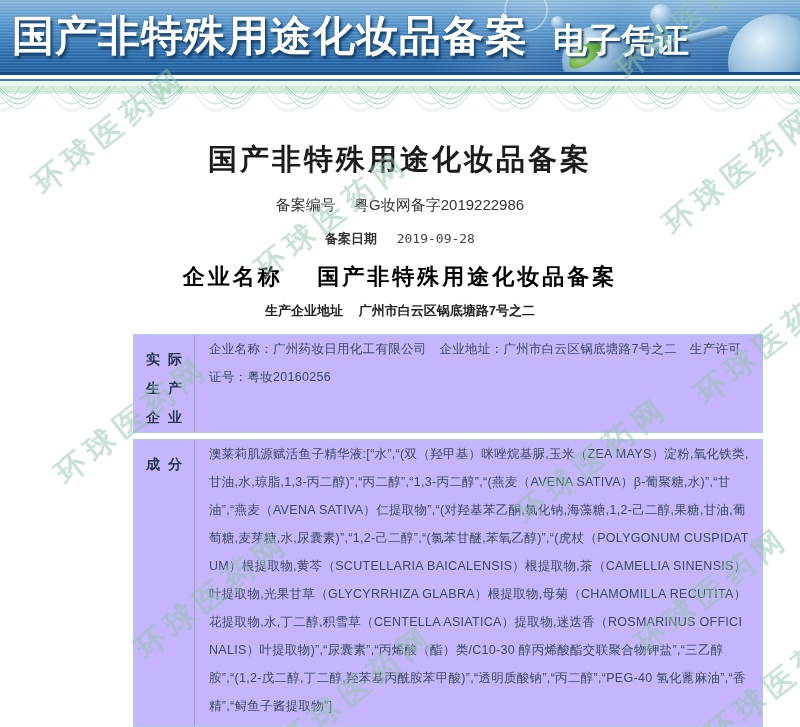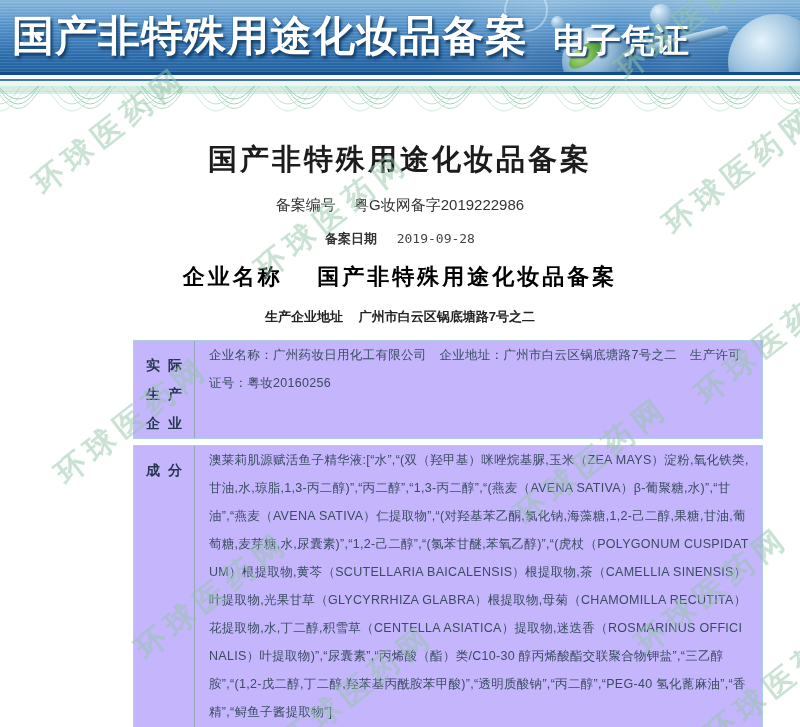--- a/index.html
+++ b/index.html
@@ -45,21 +45,21 @@
   .certificate{position:relative;z-index:2;}
   .product-name{margin:24px 0 0;text-align:center;font-size:29px;font-weight:bold;
     color:#1c1c1c;letter-spacing:3px;}
   .filing-no{margin:16px 0 0;text-align:center;font-size:15px;color:#333;}
   .filing-no .lbl{margin-right:14px;}
   .filing-date{margin:15px 0 0;text-align:center;font-size:13px;color:#333;font-weight:bold;}
   .filing-date .val{font-family:"DejaVu Sans Mono",monospace;font-weight:normal;color:#444;margin-left:16px;}
   .manufacturer{margin:14px 0 0;text-align:center;font-size:22px;font-weight:bold;color:#000;
     font-family:"Liberation Serif","DejaVu Serif",serif;letter-spacing:3px;}
   .manufacturer .lbl{margin-right:26px;}
-  .manufacturer-address{margin:16px 0 0;text-align:center;font-size:13px;font-weight:bold;color:#222;}
+  .manufacturer-address{margin:10px 0 0;text-align:center;font-size:13px;font-weight:bold;color:#222;}
   .manufacturer-address .lbl{margin-right:12px;}
 
   
   .info-table{margin:14px 0 0 133px;width:630px;}
   .row{display:flex;background:#c4b5fd;border:1px solid #aecde4;box-sizing:border-box;}
   .row-0{min-height:87px;margin-bottom:6px;}
   .row-1{min-height:210px;margin-bottom:14px;}
   .row-label{flex:0 0 48px;padding:10px 0 0 12px;font-size:14px;font-weight:bold;color:#24384d;
     letter-spacing:8px;line-height:29px;word-break:break-all;}
   .row-content{flex:1;border-left:1px solid #94a7b6;padding:0 12px 6px 14px;

